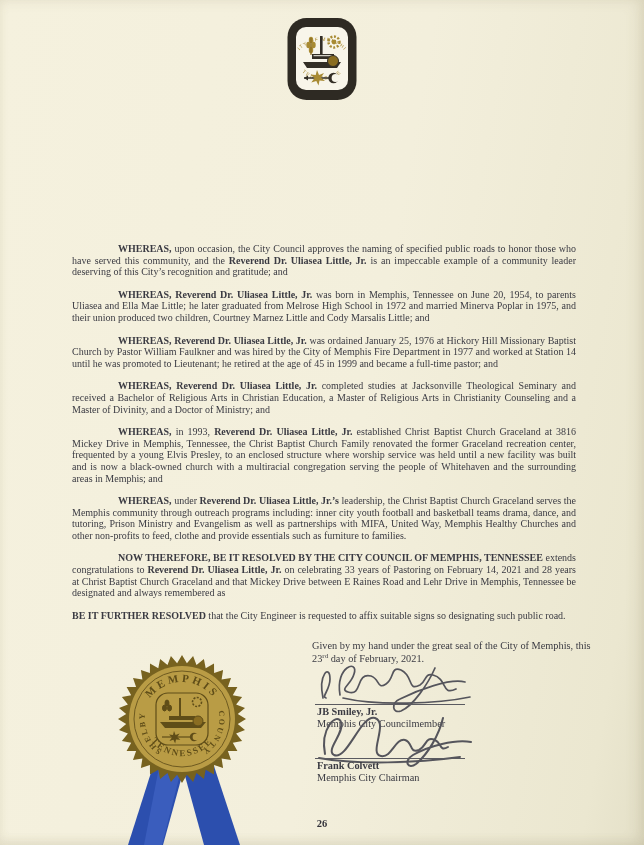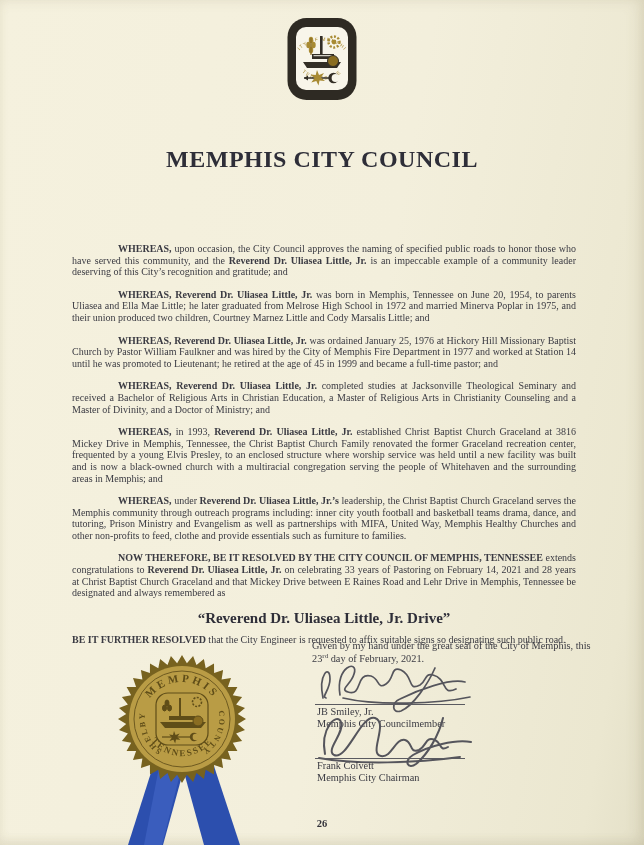--- a/index.html
+++ b/index.html
@@ -22,21 +22,21 @@
   sup{font-size:7px;vertical-align:super;line-height:0;}
   .drive{font-size:15px;font-weight:bold;text-align:center;margin:3px 0 7px 0;color:#2e2e38;}
   .closing{position:absolute;left:312px;top:640px;width:280px;font-size:10.3px;line-height:12.5px;}
   .sig{position:absolute;width:200px;}
   .sig1{left:315px;top:654px;}
   .sig2{left:315px;top:708px;}
   .scribble{position:absolute;left:0;top:0;pointer-events:none;}
   .sigline{position:absolute;left:0;width:150px;border-top:1.2px solid #5a5a60;}
   .sig1 .sigline{top:50px;}
   .sig2 .sigline{top:50px;}
-  .signame{position:absolute;left:2px;font-size:10.3px;line-height:12.5px;white-space:nowrap;}
+  .signame{position:absolute;left:2px;font-size:10.3px;line-height:12.5px;white-space:nowrap;font-weight:bold;}
   .sigtitle{position:absolute;left:2px;font-size:10.3px;line-height:12.5px;white-space:nowrap;}
   .sig1 .signame{top:52px;} .sig1 .sigtitle{top:64px;}
   .sig2 .signame{top:52px;} .sig2 .sigtitle{top:64px;}
   .sealwrap{position:absolute;left:100px;top:640px;width:170px;height:205px;}
   .pageno{position:absolute;left:0;top:818px;width:100%;text-align:center;
     font-size:10.5px;font-weight:bold;color:#33333b;}
 </style>
 </head>
 <body>
 
@@ -79,33 +79,31 @@
       <g>
         <line x1="18" y1="62" x2="52" y2="62" stroke="#332e26" stroke-width="1.4"></line>
         <path d="M18,62 l4,-2.4 v4.8 Z" fill="#332e26"></path>
         <path d="M31,54 l2,5 5,-2 -3,4.5 4,3.5 -5.5,-.5 -1,5 -2.2,-4.6 -5,1.6 3.2,-4.5 -3.8,-3.5 5,0.6 Z" fill="#a88a33"></path>
         <circle cx="47.5" cy="62" r="5.2" fill="#332e26"></circle>
         <circle cx="49.6" cy="62" r="4" fill="#f8f5ea"></circle>
       </g>
     </svg>
   </div>
 
-  <h1 class="title">MEMPHIS CITY COUNCIL</h1>
 
   <div class="bodytext">
     <div>
         <p><span class="b">WHEREAS,</span><span> upon occasion, the City Council approves the naming of specified public roads to honor those who have served this community, and the </span><span class="b">Reverend Dr. Uliasea Little, Jr.</span><span> is an impeccable example of a community leader deserving of this City’s recognition and gratitude; and</span></p>
         <p><span class="b">WHEREAS, Reverend Dr. Uliasea Little, Jr.</span><span> was born in Memphis, Tennessee on June 20, 1954, to parents Uliasea and Ella Mae Little; he later graduated from Melrose High School in 1972 and married Minerva Poplar in 1975, and their union produced two children, Courtney Marnez Little and Cody Marsalis Little; and</span></p>
         <p><span class="b">WHEREAS, Reverend Dr. Uliasea Little, Jr.</span><span> was ordained January 25, 1976 at Hickory Hill Missionary Baptist Church by Pastor William Faulkner and was hired by the City of Memphis Fire Department in 1977 and worked at Station 14 until he was promoted to Lieutenant; he retired at the age of 45 in 1999 and became a full-time pastor; and</span></p>
         <p><span class="b">WHEREAS, Reverend Dr. Uliasea Little, Jr.</span><span> completed studies at Jacksonville Theological Seminary and received a Bachelor of Religious Arts in Christian Education, a Master of Religious Arts in Christianity Counseling and a Master of Divinity, and a Doctor of Ministry; and</span></p>
         <p><span class="b">WHEREAS,</span><span> in 1993, </span><span class="b">Reverend Dr. Uliasea Little, Jr.</span><span> established Christ Baptist Church Graceland at 3816 Mickey Drive in Memphis, Tennessee, the Christ Baptist Church Family renovated the former Graceland recreation center, frequented by a young Elvis Presley, to an enclosed structure where worship service was held until a new facility was built and is now a black-owned church with a multiracial congregation serving the people of Whitehaven and the surrounding areas in Memphis; and</span></p>
         <p><span class="b">WHEREAS,</span><span> under </span><span class="b">Reverend Dr. Uliasea Little, Jr.’s</span><span> leadership, the Christ Baptist Church Graceland serves the Memphis community through outreach programs including: inner city youth football and basketball teams drama, dance, and tutoring, Prison Ministry and Evangelism as well as partnerships with MIFA, United Way, Memphis Healthy Churches and other non-profits to feed, clothe and provide essentials such as furniture to families.</span></p>
         <p><span class="b">NOW THEREFORE, BE IT RESOLVED BY THE CITY COUNCIL OF MEMPHIS, TENNESSEE</span><span> extends congratulations to </span><span class="b">Reverend Dr. Uliasea Little, Jr.</span><span> on celebrating 33 years of Pastoring on February 14, 2021 and 28 years at Christ Baptist Church Graceland and that Mickey Drive between E Raines Road and Lehr Drive in Memphis, Tennessee be designated and always remembered as</span></p>
       </div>
-    <div class="drive">“Reverend Dr. Uliasea Little, Jr. Drive”</div>
     <p class="noindent"><span class="b">BE IT FURTHER RESOLVED</span><span> that the City Engineer is requested to affix suitable signs so designating such public road.</span></p>
   </div>
 
   <div class="closing">
     <div>
         <div><span>Given by my hand under the great seal of the City of Memphis, this</span></div>
         <div><span>23</span><sup>rd</sup><span> day of February, 2021.</span></div>
       </div>
   </div>
 

